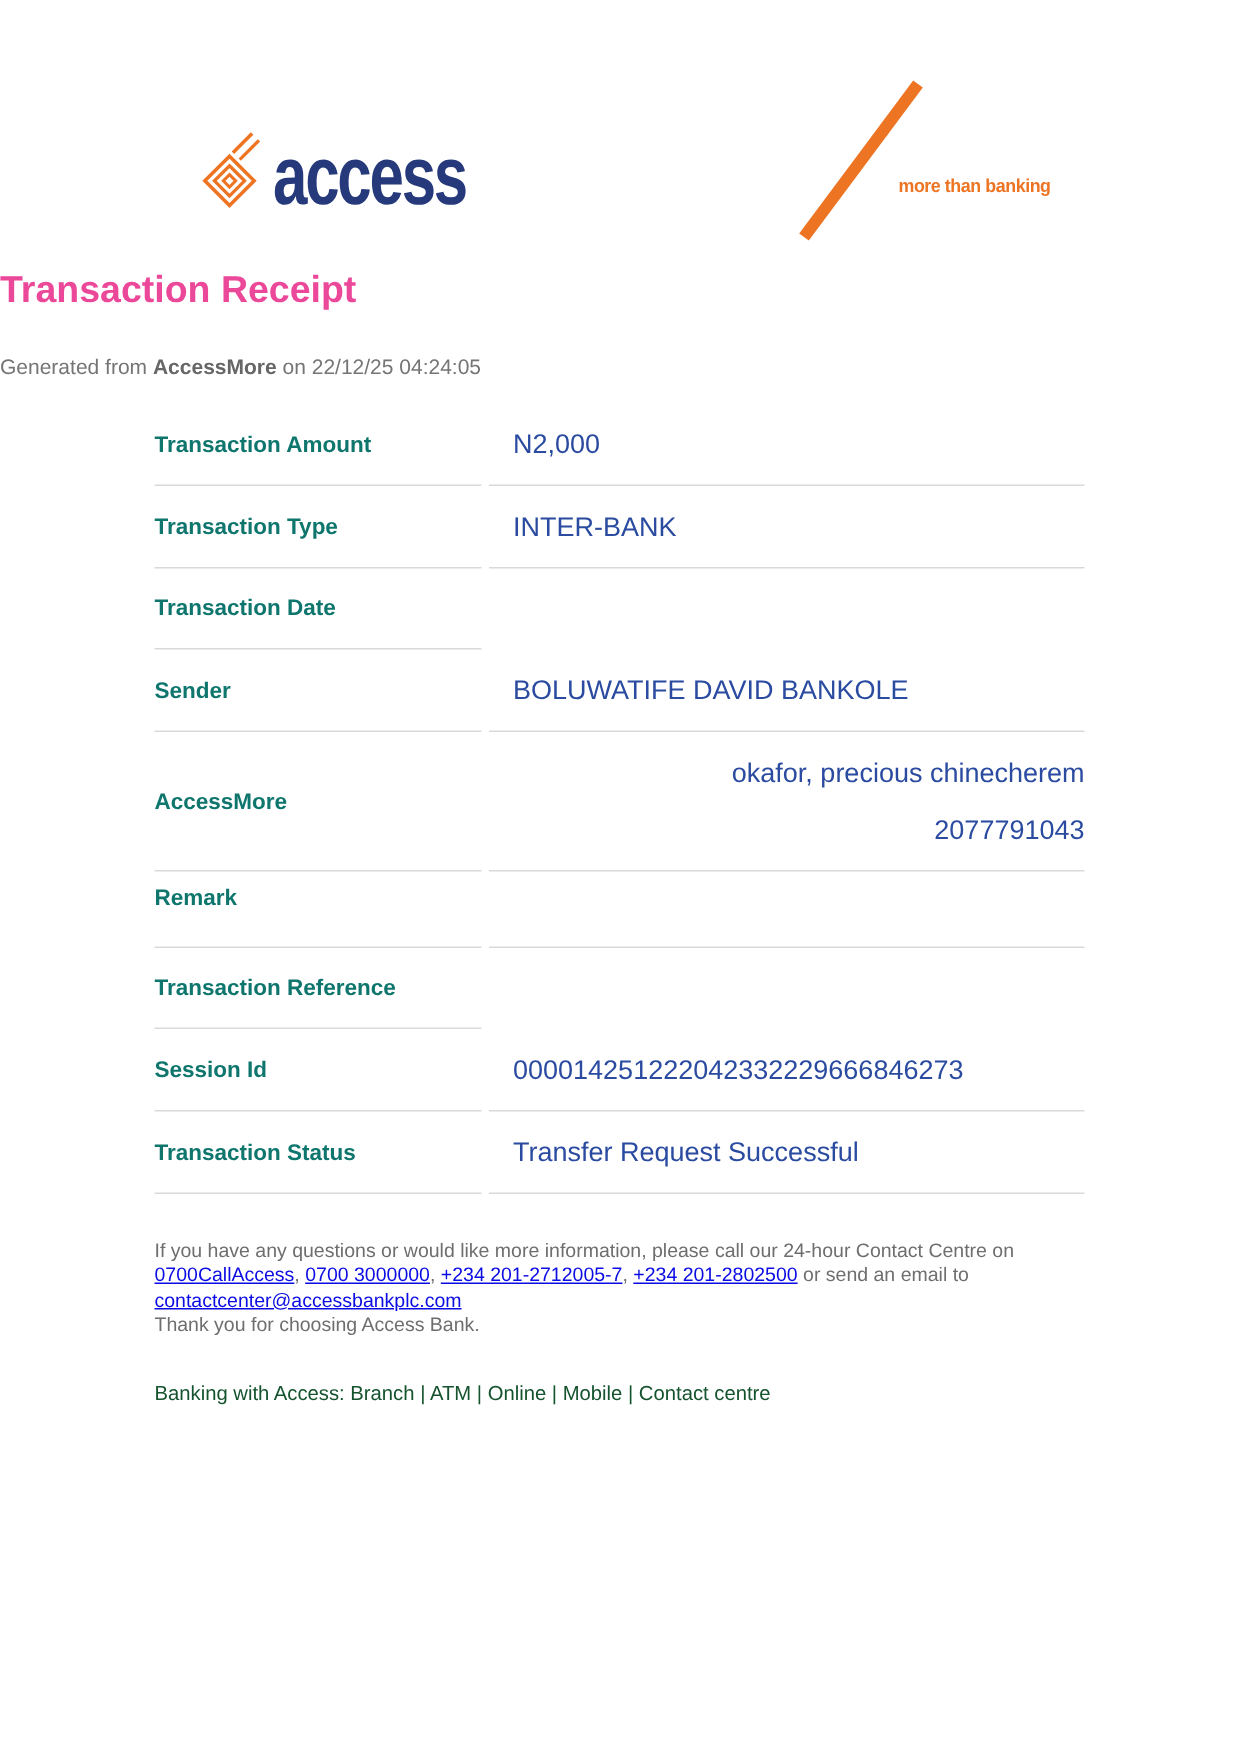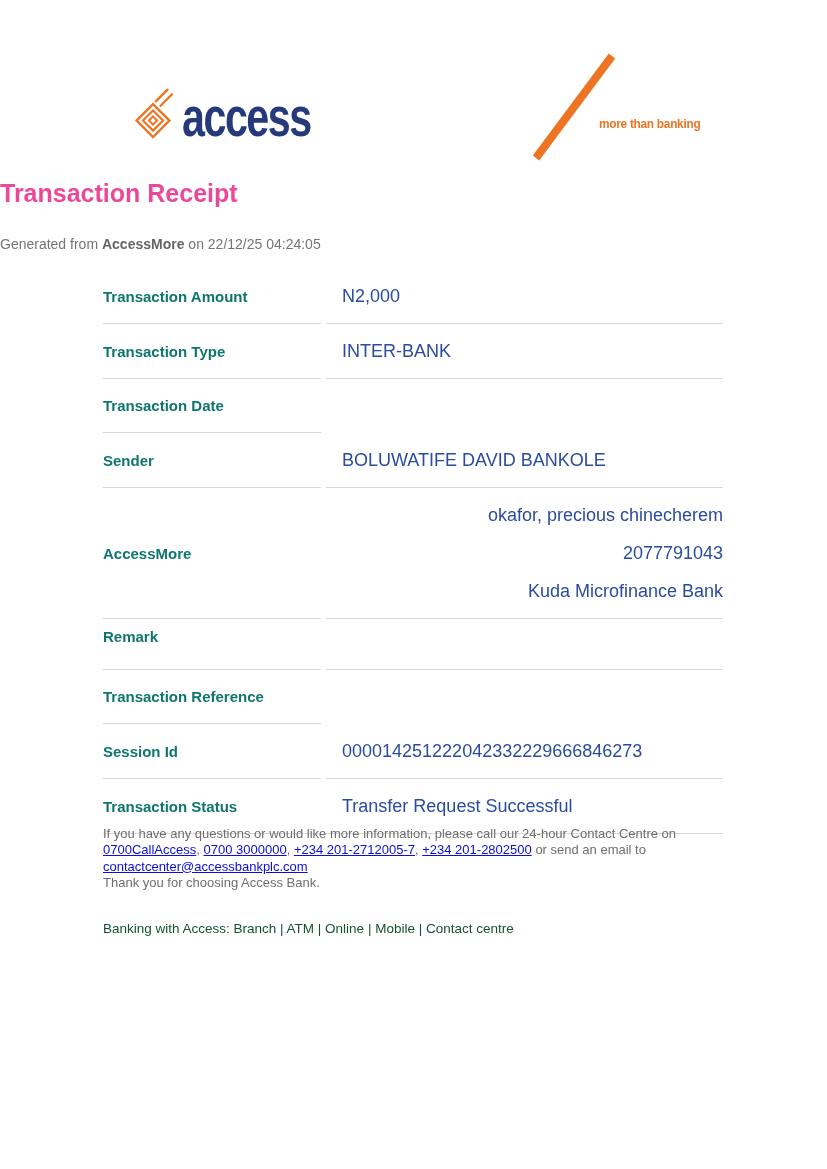--- a/index.html
+++ b/index.html
@@ -124,21 +124,20 @@
     <div class="rrow std">
       <div class="cell label">Sender</div>
       <div class="cell value">BOLUWATIFE DAVID BANKOLE</div>
     </div>
 
     <div class="rrow multi">
       <div class="cell label">AccessMore</div>
       <div class="cell value">
         <div class="vline">okafor, precious chinecherem</div>
         <div class="vline">2077791043</div>
-        <div class="vline">Kuda Microfinance Bank</div>
       </div>
     </div>
 
     <div class="rrow slim">
       <div class="cell label">Remark</div>
       <div class="cell value"></div>
     </div>
 
     <div class="rrow std">
       <div class="cell label">Transaction Reference</div>

